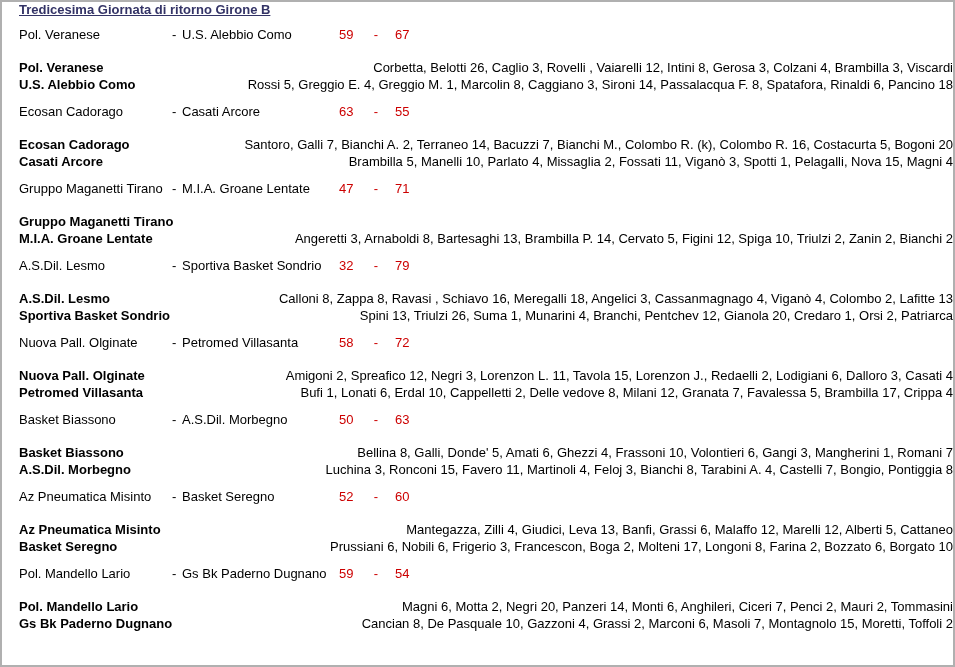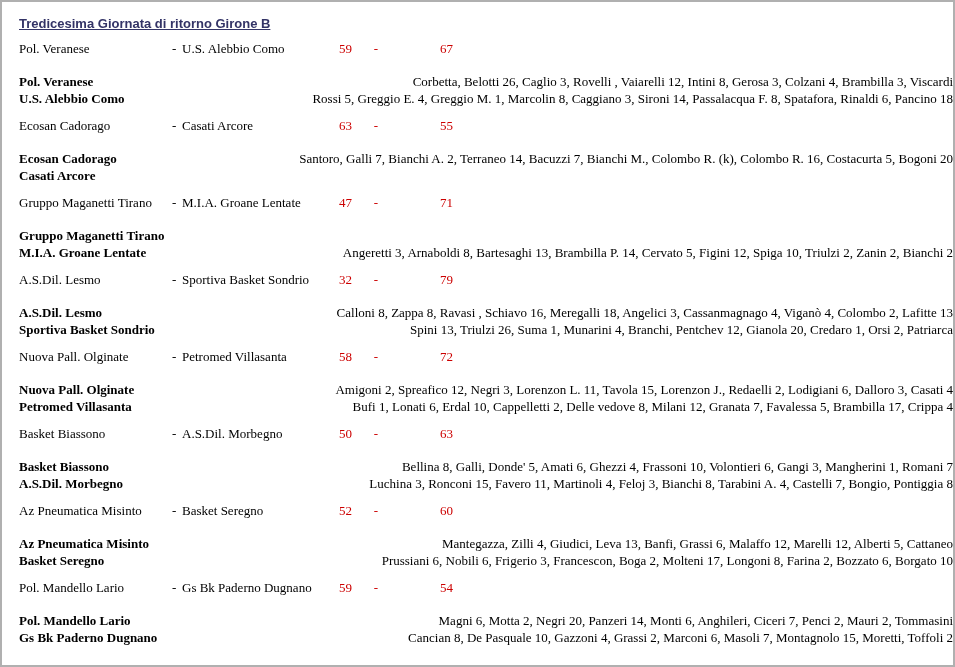--- a/index.html
+++ b/index.html
@@ -9,41 +9,41 @@
     height: 663px;
     border: 2px solid #b0b0b0;
     background: #ffffff;
     font-family: "Liberation Sans", sans-serif;
     font-size: 13px;
     color: #000000;
     overflow: hidden;
     box-sizing: content-box;
   }
   .title {
-    margin: 14px 0 0 17px;
+    margin: 0 0 0 17px;
     font-weight: bold;
     text-decoration: underline;
     color: #333366;
     line-height: 15px;
   }
   .match-list { margin-top: 9px; }
-  .match { margin: 0; font-family: Liberation Serif, serif; }
+  .match { margin: 0; }
   .match-header {
     display: flex;
     margin: 0 0 16px 17px;
     line-height: 17px;
     white-space: nowrap;
   }
   .h-home  { width: 153px; }
   .h-sep   { width: 10px; }
   .h-away  { width: 157px; }
   .score   { color: #cc0000; display: flex; gap: 8px; }
   .s-home  { width: 18px; text-align: left; }
   .s-sep   { width: 22px; text-align: center; }
-  .s-away  { text-align: center; margin-left: 45px; }
+  .s-away  { text-align: center; }
   .scorer-row {
     display: flex;
     margin-left: 17px;
     line-height: 17px;
     white-space: nowrap;
   }
   .scorer-team { width: 160px; font-weight: bold; flex: none; }
   .scorer-names { flex: 1; text-align: right; }
   .match { margin-bottom: 10px; }
 </style>
@@ -84,20 +84,21 @@
         <span class="s-sep">-</span>
         <span class="s-away">55</span>
       </span>
     </div>
     <div class="scorer-row">
       <span class="scorer-team">Ecosan Cadorago</span>
       <span class="scorer-names">Santoro, Galli 7, Bianchi A. 2, Terraneo 14, Bacuzzi  7, Bianchi M., Colombo R. (k), Colombo R. 16, Costacurta 5, Bogoni 20</span>
     </div>
     <div class="scorer-row">
       <span class="scorer-team">Casati Arcore</span>
+      <span class="scorer-names">Brambilla  5, Manelli 10, Parlato 4, Missaglia 2, Fossati 11, Viganò 3, Spotti 1, Pelagalli, Nova 15, Magni 4</span>
     </div>
   </div>
 
   <div class="match">
     <div class="match-header">
       <span class="h-home">Gruppo Maganetti Tirano</span>
       <span class="h-sep">-</span>
       <span class="h-away">M.I.A. Groane Lentate</span>
       <span class="score">
         <span class="s-home">47</span>

